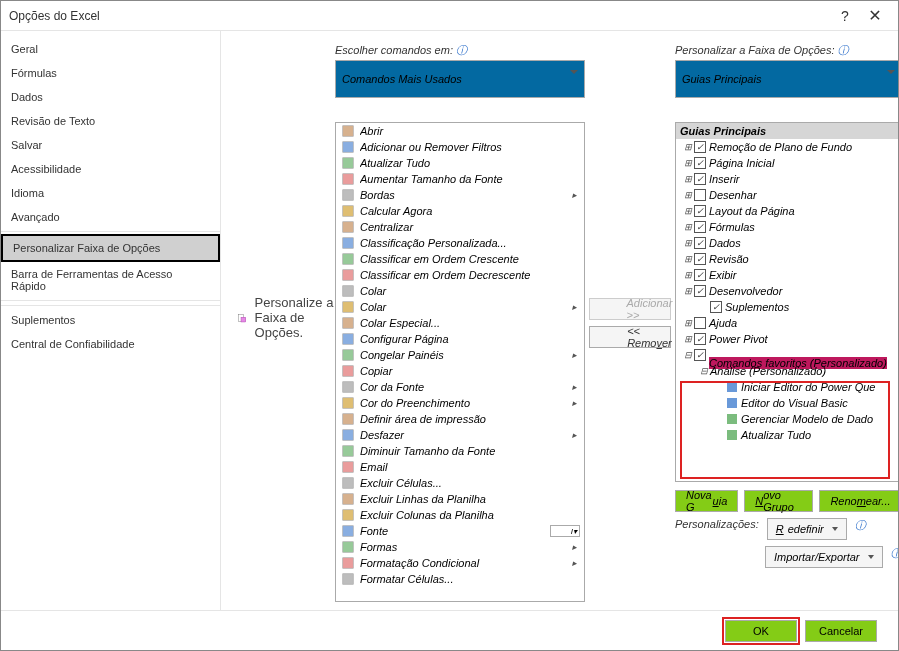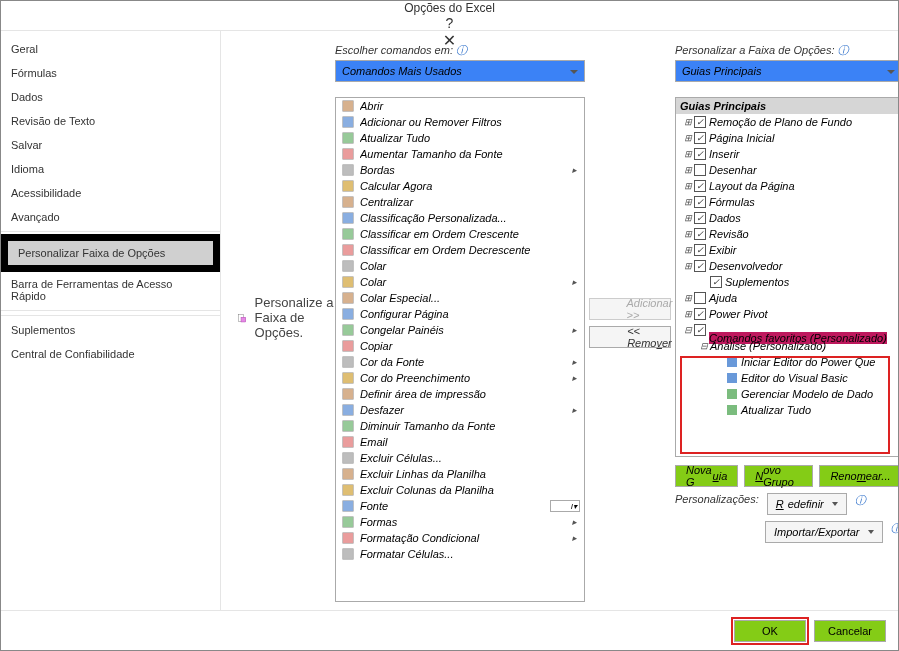--- a/index.html
+++ b/index.html
@@ -1,43 +1,43 @@
 <!DOCTYPE html>
 <html><head>
 <meta charset="utf-8">
 <style>
 * { box-sizing: border-box; margin: 0; padding: 0; font-family: "Segoe UI", Tahoma, sans-serif; font-size: 11px; }
 body { background: #fff; width: 899px; height: 651px; overflow: hidden; border: 1px solid #888; position: relative; }
 
-.titlebar { height: 30px; display: flex; align-items: center; padding: 0 8px; border-bottom: 1px solid #e5e5e5; flex-direction: column; }
+.titlebar { height: 30px; display: flex; align-items: center; padding: 0 8px; border-bottom: 1px solid #e5e5e5; }
 .titlebar .title { flex: 1; font-size: 12px; color: #333; }
 .titlebar .help, .titlebar .close { width: 30px; height: 30px; display: flex; align-items: center; justify-content: center; color: #333; cursor: pointer; font-size: 14px; }
 .titlebar .close { font-size: 16px; }
 
 .content { display: flex; height: calc(100% - 30px - 40px); }
 
 .sidebar { width: 220px; border-right: 1px solid #e5e5e5; padding-top: 6px; display:flex; flex-direction:column; }
 .sidebar-item { padding: 6px 10px; color: #333; cursor: pointer; font-size: 11px; }
-.sidebar-item.selected { background: #d0d0d0; border: 7px solid #000000; }
+.sidebar-item.selected { background: #d0d0d0; border: 2px solid #000000; }
 .sidebar-sep { height: 1px; background: #e5e5e5; margin: 2px 0; }
 
 .main { flex: 1; padding: 12px 16px 8px 16px; overflow: hidden; display:flex; flex-direction:row; }
 
 .header-row { display: flex; align-items: center; margin-bottom: 10px; }
 .header-row .icon { width: 22px; height: 22px; margin-right: 8px; }
 .header-row .txt { font-size: 13px; color: #444; }
 
 .cols { display: flex; gap: 2px; flex:1; min-height:0;font-style:italic; }
 .col { display: flex; flex-direction: column; }
 .col.left { width: 250px; }
 .col.mid { width: 86px; justify-content: center; align-items: center; gap: 6px; }
 .col.right { flex: 1; position:relative; }
 
 .lbl { color: #333; margin-bottom: 2px; }
-.combo { height: 22px; border: 1px solid #aaa; display: flex; align-items: center; padding: 0 6px; background: #3b82f6; position: relative; margin-bottom: 15px; }
+.combo { height: 38px; border: 1px solid #aaa; display: flex; align-items: center; padding: 0 6px; background: #0369a1; position: relative; margin-bottom: 24px; }
 .combo::after { content: ""; position: absolute; right: 6px; top: 9px; border-left: 4px solid transparent; border-right: 4px solid transparent; border-top: 4px solid #555; }
 
 .listbox { flex:1; border: 1px solid #aaa; background: #fff; overflow-y: scroll; overflow-x: hidden; position: relative; }
 .listbox .row { display: flex; align-items: center; padding: 1px 4px; height: 16px; }
 .listbox .row .ic { width: 16px; height: 14px; margin-right: 4px; display:flex; align-items:center; justify-content:center; }
 .listbox .row .txt { flex: 1; white-space: nowrap; overflow: hidden; text-overflow: ellipsis; }
 .listbox .row .arr { width: 8px; color: #555; font-size: 9px; }
 
 .midbtn { width: 82px; height: 22px; border: 1px solid #aaa; background: #f5f5f5; display: flex; align-items: center; justify-content: center; color: #333; cursor: pointer; padding-left: 39px; }
 .midbtn.disabled { color: #aaa; border-color: #ccc; cursor: default; }
@@ -58,21 +58,21 @@
 
 .below-tree { display:flex; gap:6px; margin-top:8px; }
 .btn { height: 22px; border: 1px solid #aaa; background: #84cc16; padding: 0 10px; display: flex; align-items: center; justify-content:center; cursor: pointer; }
 
 .persrow { display:flex; gap:8px; margin-top:6px; }
 .persrow .lbl { margin-bottom:0; }
 .info-ic { color:#2a6dc9; font-size:11px; }
 .dropbtn { height:22px; border:1px solid #aaa; background:#f5f5f5; padding:0 8px; display:flex; align-items:center; gap:4px; cursor:pointer; }
 .caret::after { content:""; border-left:3px solid transparent; border-right:3px solid transparent; border-top:4px solid #555; display:inline-block; margin-left:4px; }
 
-.footer { position: absolute; bottom: 0; left: 0; right: 0; height: 40px; border-top: 1px solid #e5e5e5; display: flex; align-items: center; justify-content: flex-end; padding: 0 12px; gap: 8px; }
+.footer { position: absolute; bottom: 0; left: 0; right: 0; height: 40px; border-top: 1px solid #e5e5e5; display: flex; align-items: center; justify-content: flex-end; padding: 0 21px; gap: 8px; }
 .footer .btn { width: 72px; justify-content: center; }
 .ok-hl { outline: 2px solid #d22; outline-offset: 1px; }
 
 .icon-svg { width:16px; height:14px; }
 
 ::-webkit-scrollbar { width: 16px; height:16px; }
 ::-webkit-scrollbar-track { background: #f0f0f0; }
 ::-webkit-scrollbar-thumb { background: #c6c6c6; border: 1px solid #aaa; }
 ::-webkit-scrollbar-button { background: #e6e6e6; border: 1px solid #aaa; height:16px; width:16px; }
 
@@ -87,22 +87,22 @@
   <div class="close">✕</div>
 </div>
 
 <div class="content">
   <div class="sidebar" id="sidebar">
       <div class="sidebar-item">Geral</div>
       <div class="sidebar-item">Fórmulas</div>
       <div class="sidebar-item">Dados</div>
       <div class="sidebar-item">Revisão de Texto</div>
       <div class="sidebar-item">Salvar</div>
+      <div class="sidebar-item">Acessibilidade</div>
       <div class="sidebar-item">Idioma</div>
-      <div class="sidebar-item">Acessibilidade</div>
       <div class="sidebar-item">Avançado</div>
       <div class="sidebar-sep"></div>
       <div class="sidebar-item selected">Personalizar Faixa de Opções</div>
       <div class="sidebar-item">Barra de Ferramentas de Acesso Rápido</div>
       <div class="sidebar-sep"></div>
       <div class="sidebar-sep"></div>
       <div class="sidebar-item">Suplementos</div>
       <div class="sidebar-item">Central de Confiabilidade</div>
     </div>
 

